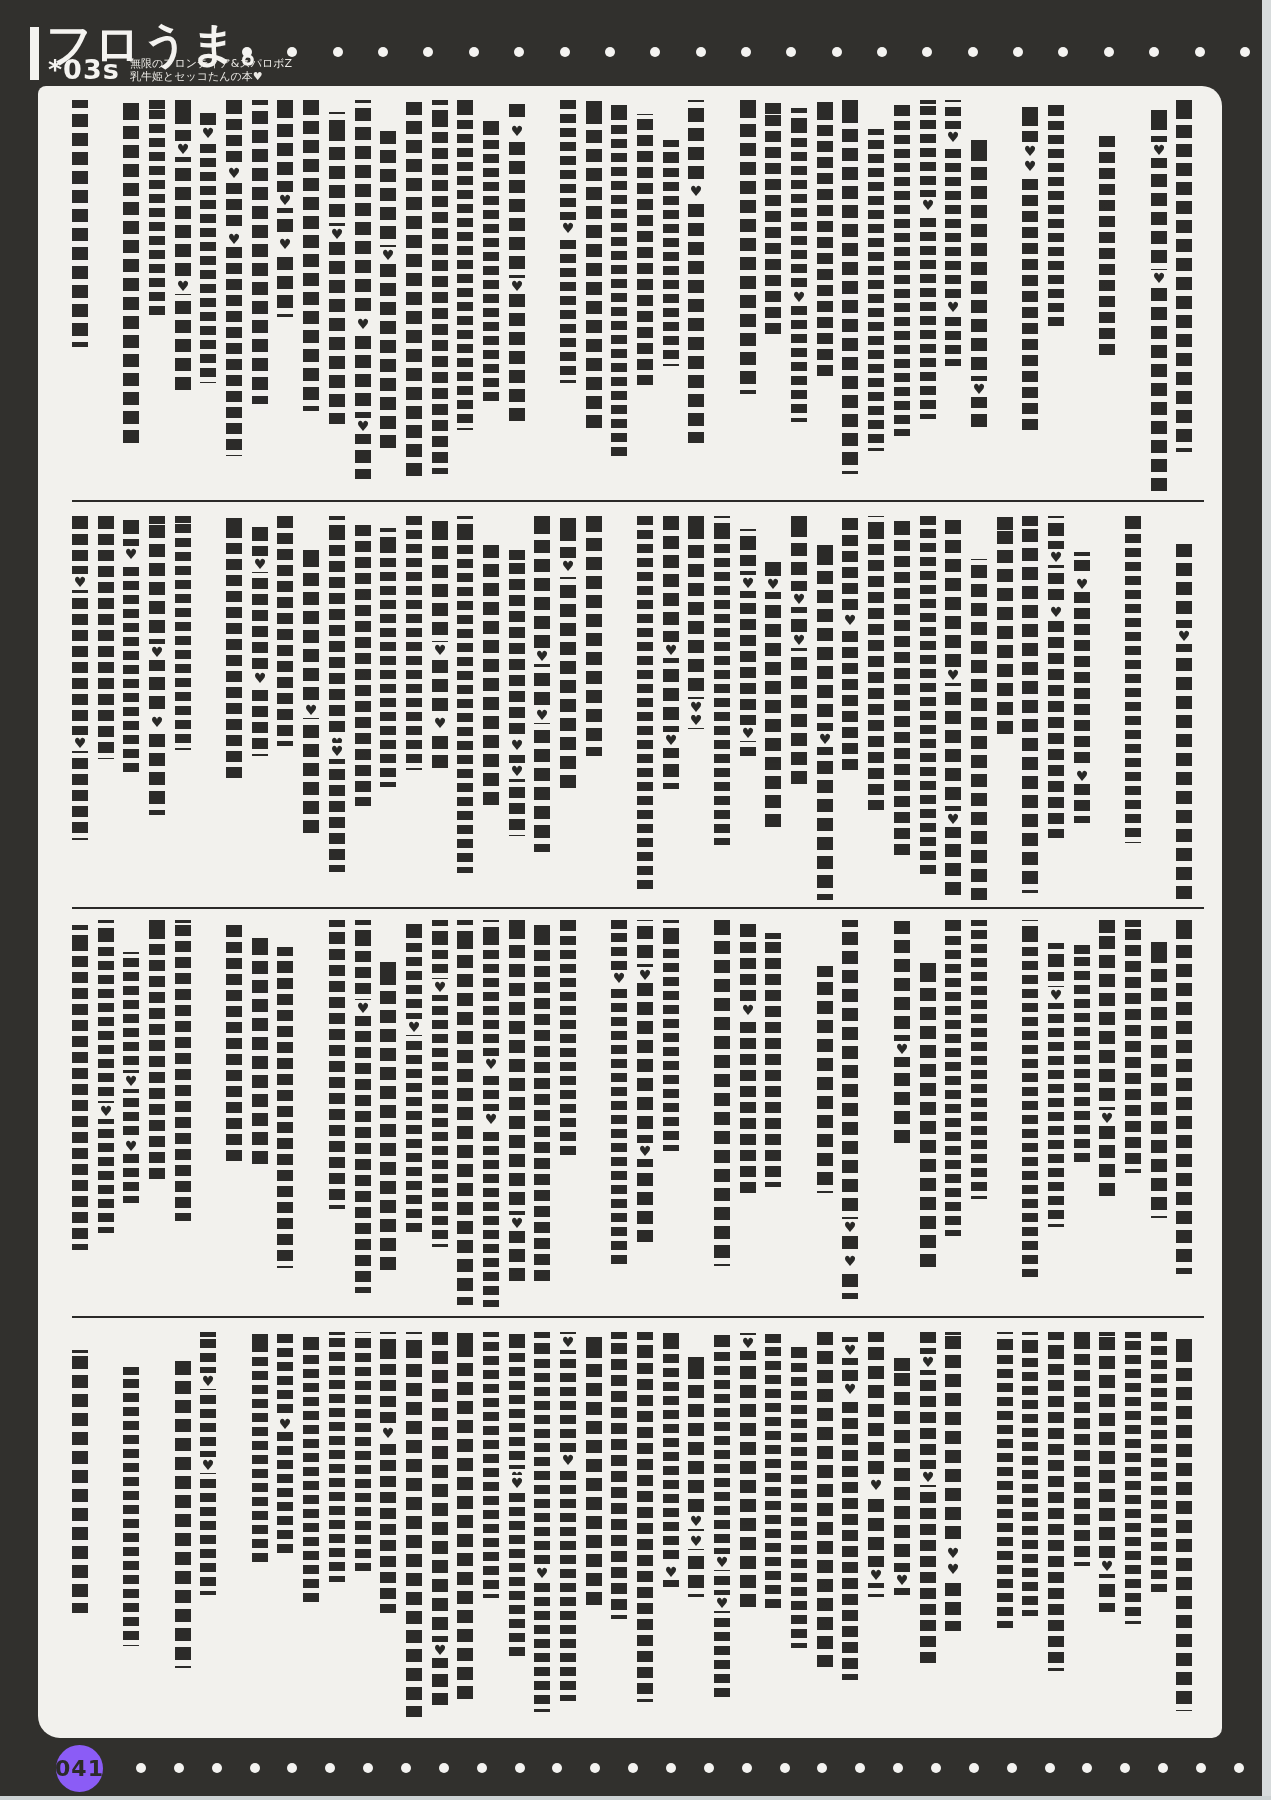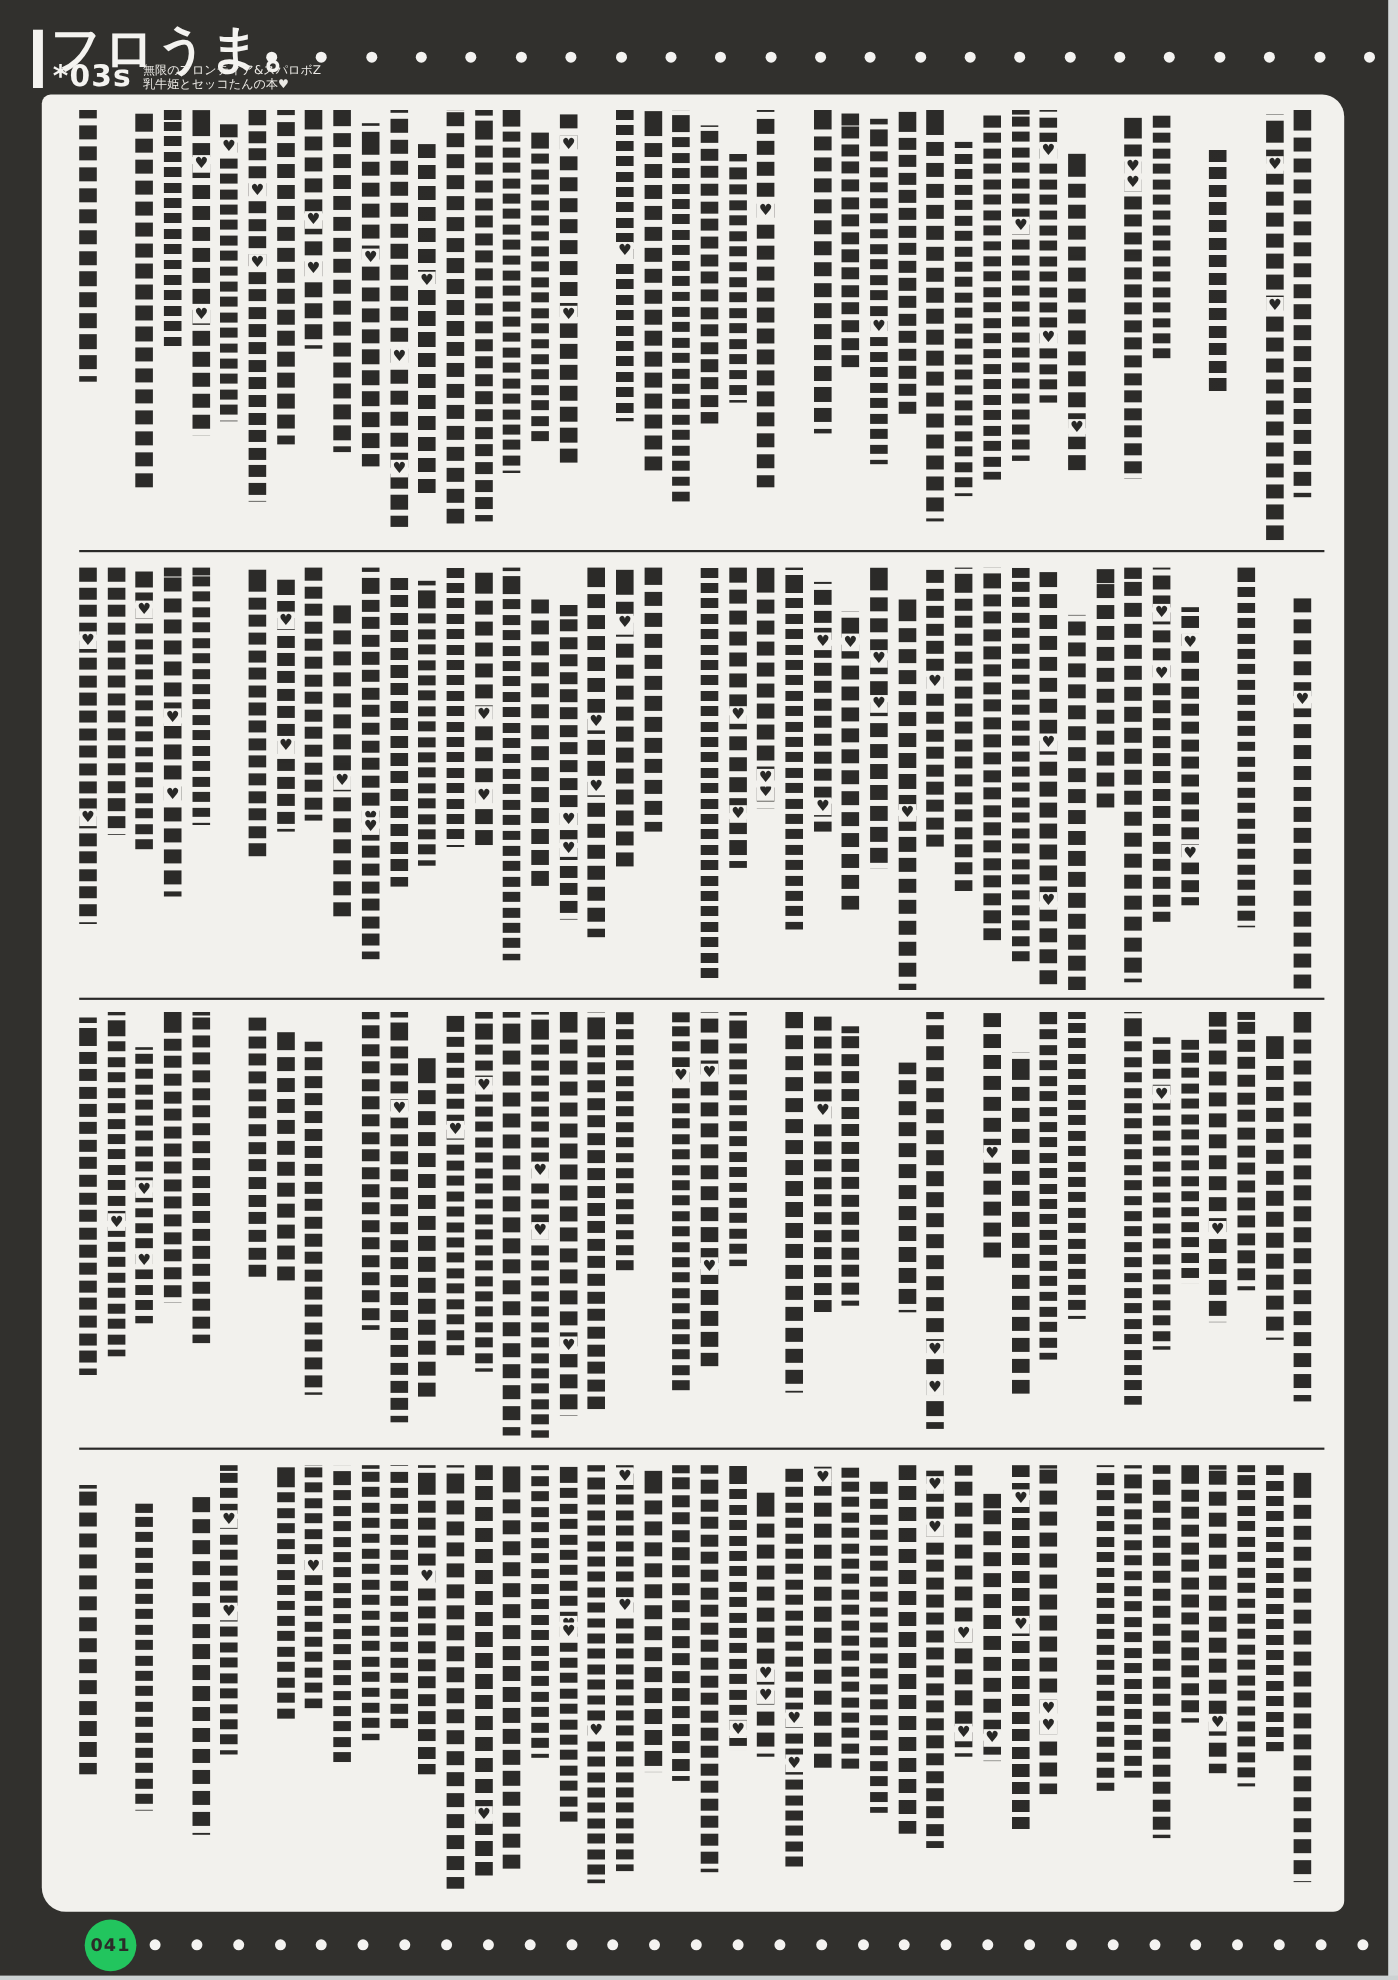--- a/index.html
+++ b/index.html
@@ -25,22 +25,22 @@
   .issue{position:absolute;left:48px;top:54px;font-size:27px;font-weight:bold;letter-spacing:1px;}
   .subtitle{position:absolute;left:130px;top:57px;font-size:11px;line-height:13px;color:#eceae6;}
   .dots{position:absolute;display:flex;justify-content:space-between;align-items:center;}
   .dots-top{left:242px;top:46px;width:1008px;height:11px;}
   .dots-bottom{left:136px;top:1762px;width:1108px;height:11px;}
   .dot{width:10px;height:10px;border-radius:50%;background:#f4f3f1;flex:0 0 auto;}
 
   
   .badge{
     position:absolute;left:56px;top:1745px;width:47px;height:47px;border-radius:50%;
-    background:#22c55e;color:#2c2b29;display:flex;align-items:center;justify-content:center;
-    font-size:16px;font-weight:bold;letter-spacing:1px;margin-left:21px;
+    background:#8b5cf6;color:#2c2b29;display:flex;align-items:center;justify-content:center;
+    font-size:22px;font-weight:bold;letter-spacing:1px;
   }
 
   
   .band{position:absolute;left:34px;width:1130px;}
   .band-0{top:14px;height:394px;}
   .band-1{top:430px;height:384px;}
   .band-2{top:834px;height:388px;}
   .band-3{top:1246px;height:390px;}
   .rule{position:absolute;left:34px;width:1132px;height:2px;background:#2b2a28;}
   .rule-0{top:414px;}

